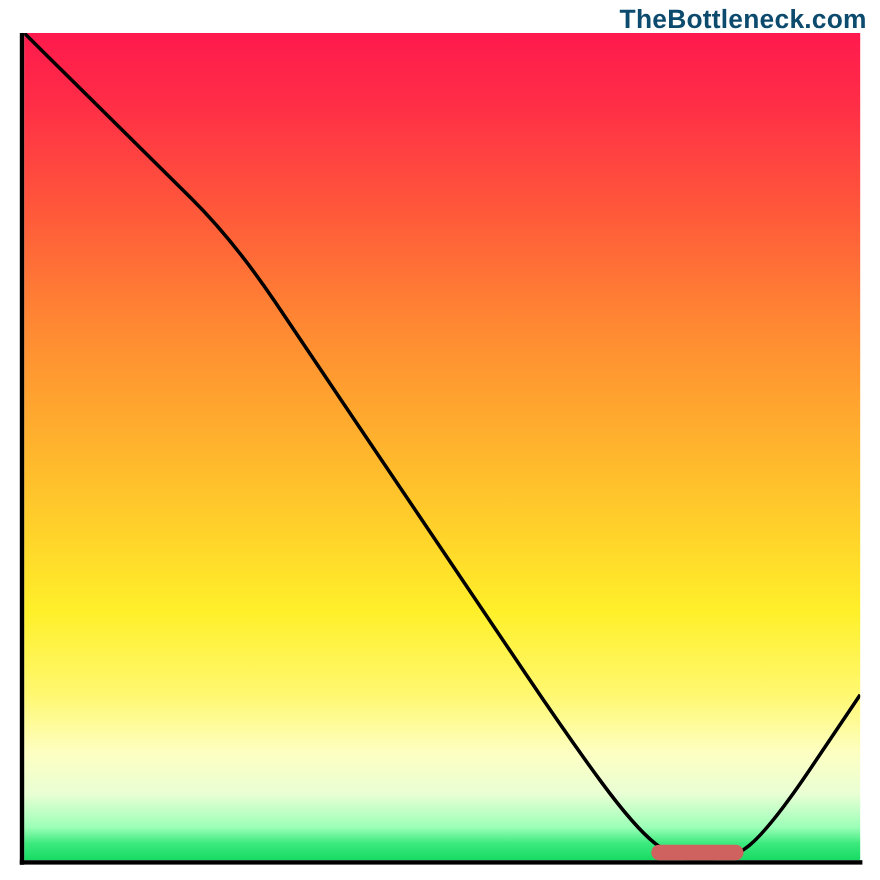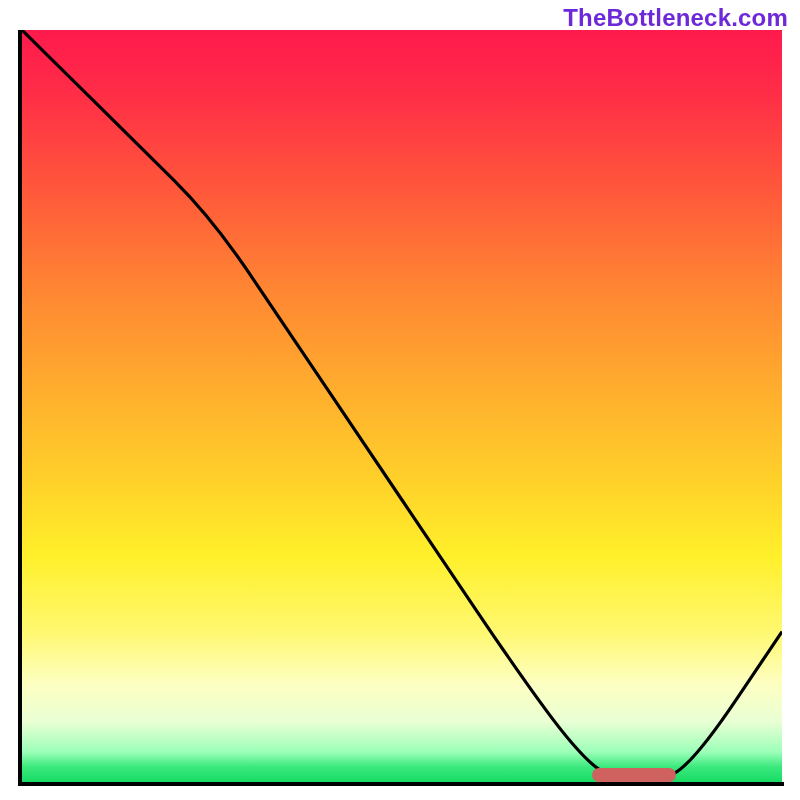--- a/index.html
+++ b/index.html
@@ -15,21 +15,21 @@
     position: relative;
     width: 800px;
     height: 800px;
   }
   .watermark {
     position: absolute;
     top: 4px;
     right: 12px;
     font-size: 24px;
     font-weight: 600;
-    color: #6d28d9;
+    color: #0c4a6e;
     letter-spacing: 0.2px;
     user-select: none;
   }
   .plot-area {
     position: absolute;
     left: 22px;
     top: 30px;
     width: 760px;
     height: 752px;
     

